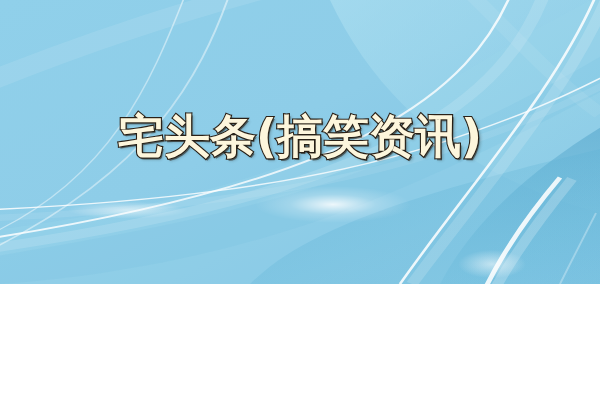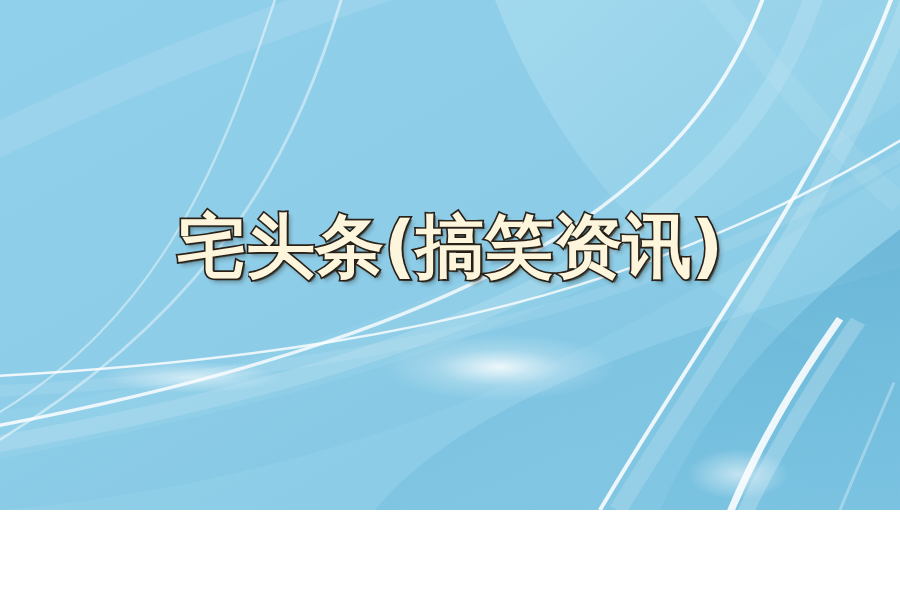--- a/index.html
+++ b/index.html
@@ -4,21 +4,21 @@
 <style>
   html, body {
     margin: 0;
     padding: 0;
     background: #ffffff;
   }
 
   #banner {
     position: relative;
     width: 600px;
-    height: 340px;
+    height: 284px;
     overflow: hidden;
     font-family: "DejaVu Sans", "Liberation Sans", sans-serif;
     background: linear-gradient(160deg, #8fcfe9 0%, #8ecde8 38%, #93d2ea 62%, #7ec3e2 100%);
   }
 
   
   .bg-art {
     position: absolute;
     inset: 0;
     width: 100%;

